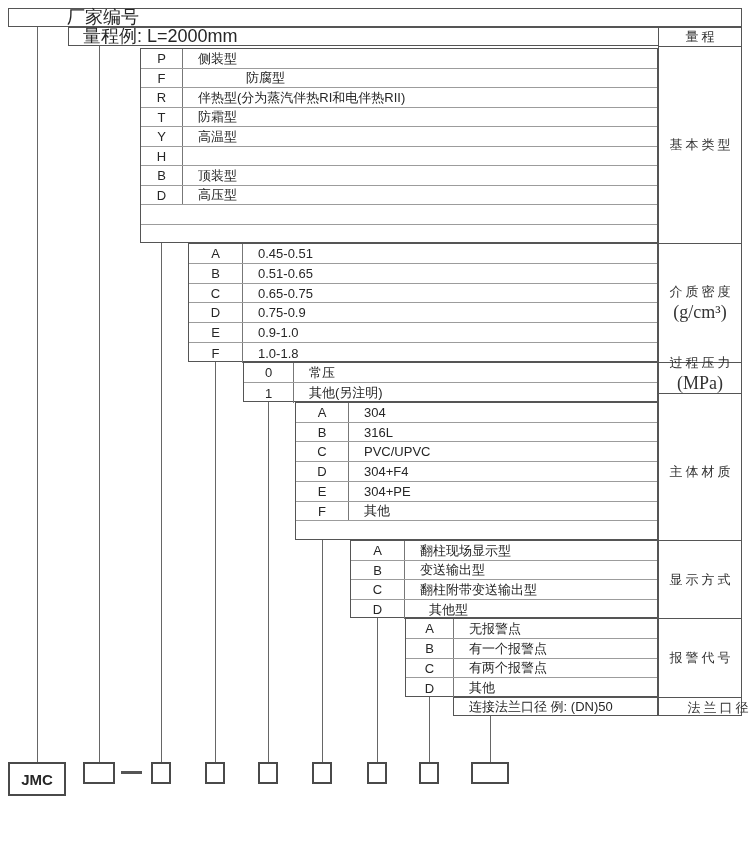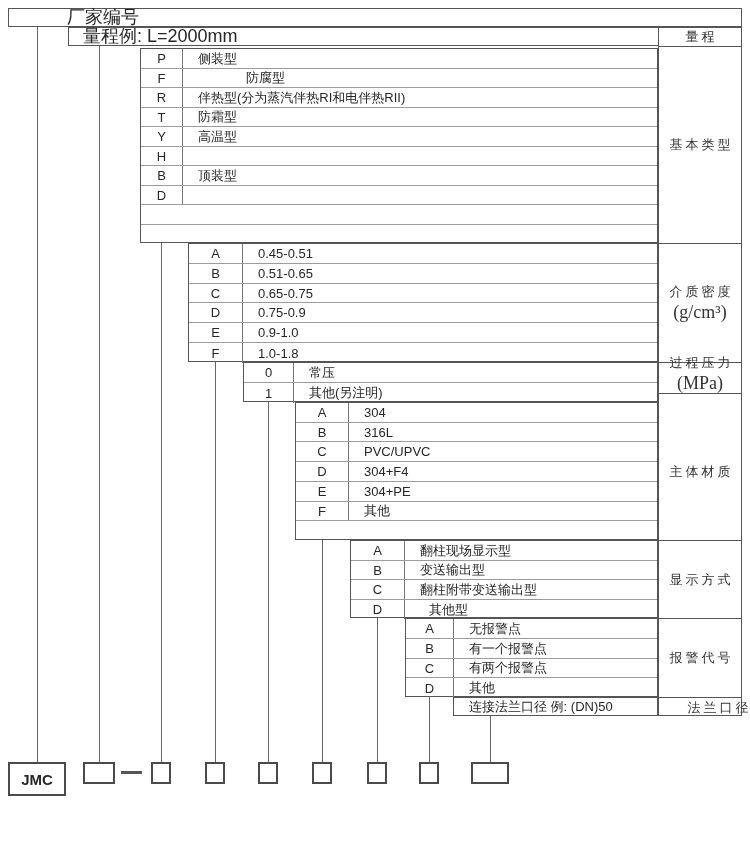--- a/index.html
+++ b/index.html
@@ -71,20 +71,21 @@
         </div>
         <div class="trow" style="top: 98px; height: 19px;">
           <span class="code-cell" style="width: 42px;">H</span>
         </div>
         <div class="trow" style="top: 117px; height: 20px;">
           <span class="code-cell" style="width: 42px;">B</span>
           <span class="desc-cell" style="left: 57px; right: 0px;">顶装型</span>
         </div>
         <div class="trow" style="top: 137px; height: 19px;">
           <span class="code-cell" style="width: 42px;">D</span>
+          <span class="desc-cell" style="left: 57px; right: 0px;">高压型</span>
         </div>
         <div class="trow" style="top: 156px; height: 20px;"></div>
         <div class="trow last" style="top: 176px; height: 19px;"></div>
       </div>
       <div class="abs tbl" style="left: 188px; top: 243px; width: 470px; height: 119px;">
         <div class="trow" style="top: 0px; height: 20px;">
           <span class="code-cell" style="width: 54px;">A</span>
           <span class="desc-cell" style="left: 69px; right: 0px;">0.45-0.51</span>
         </div>
         <div class="trow" style="top: 20px; height: 20px;">

